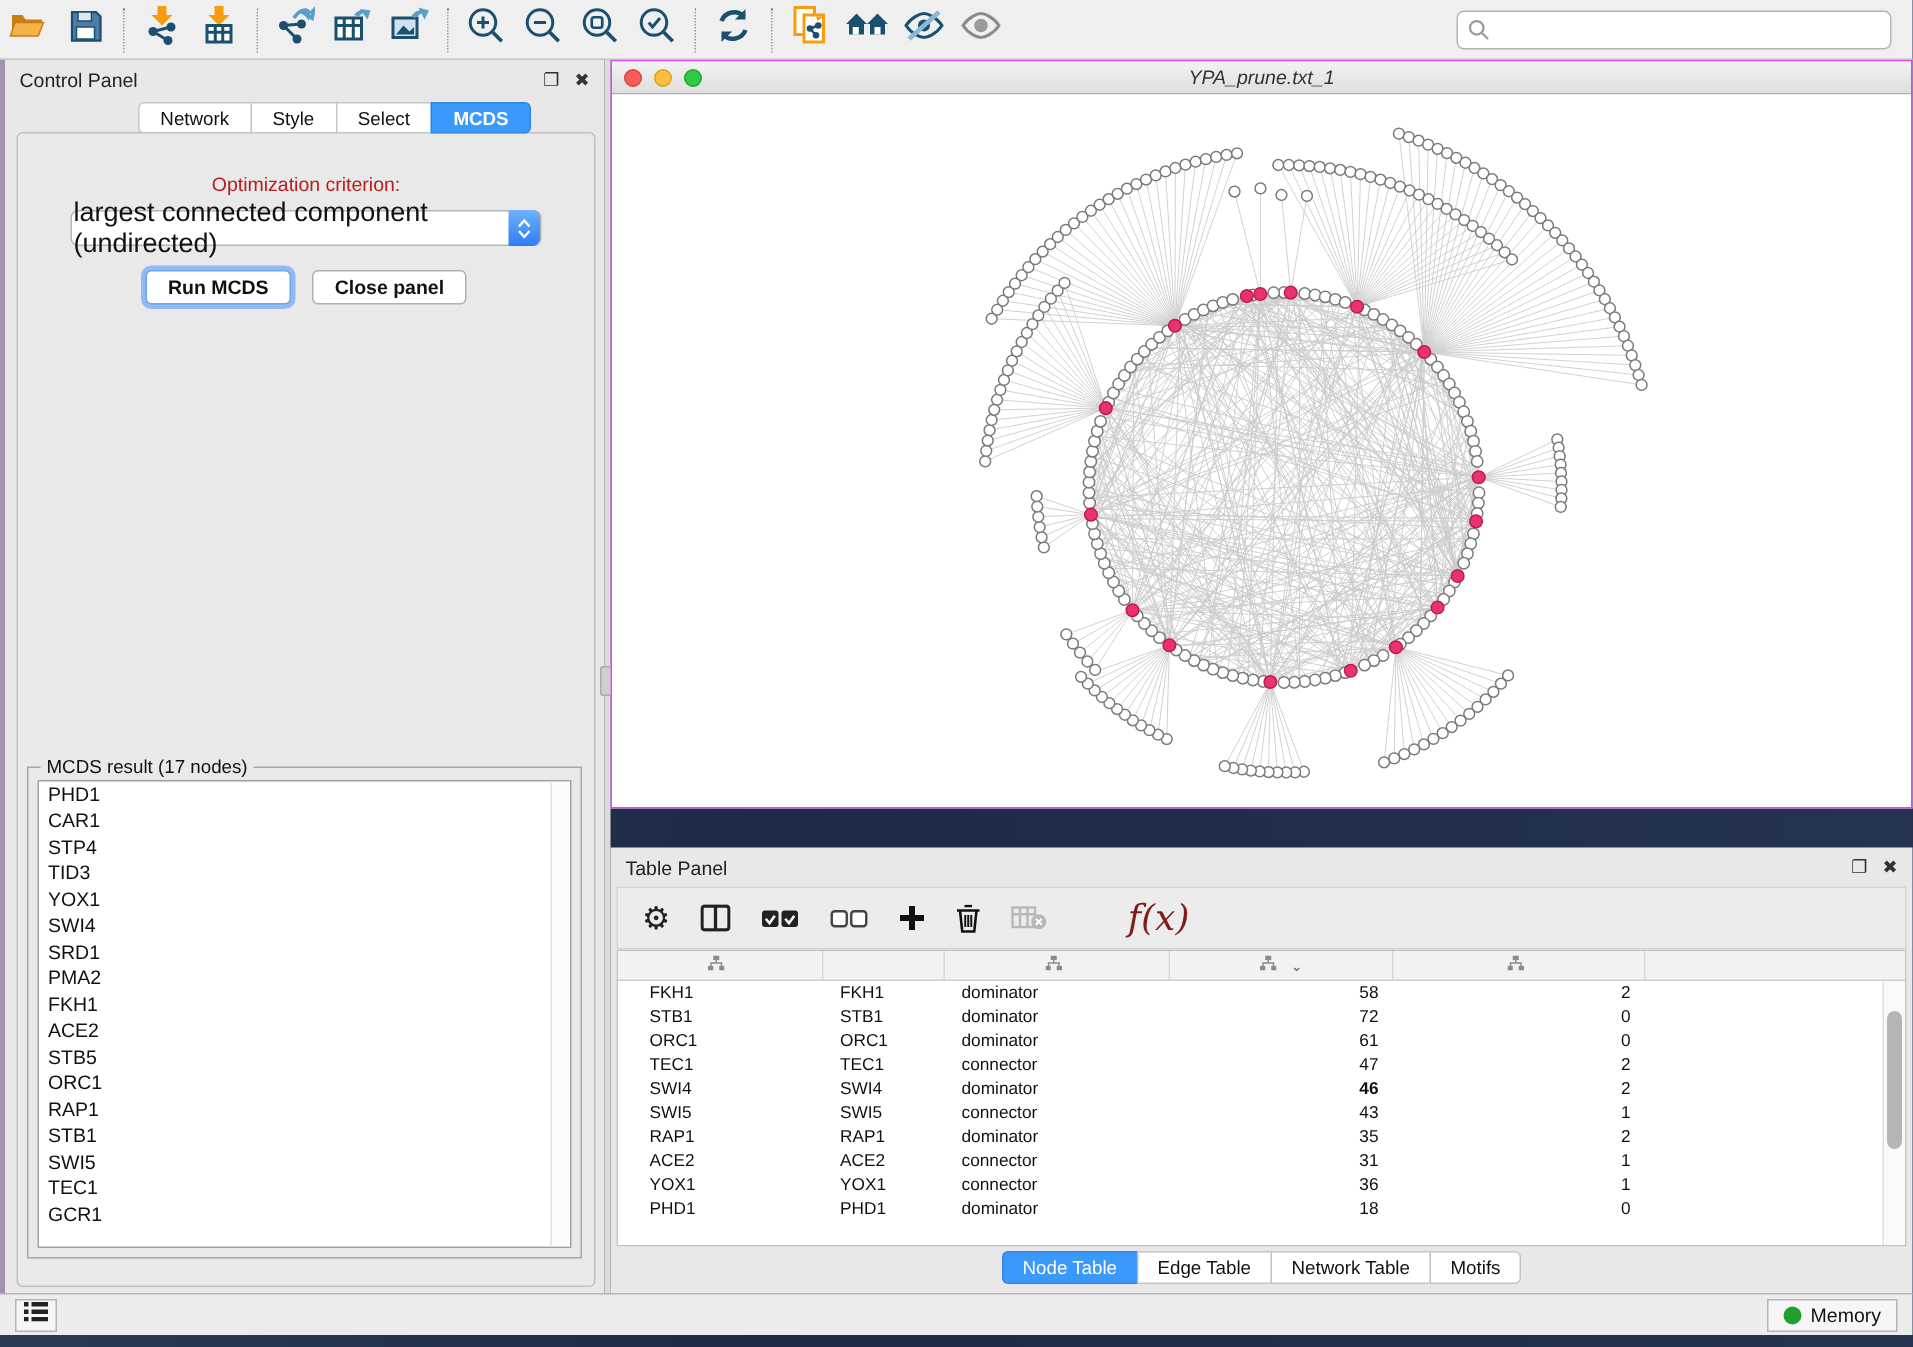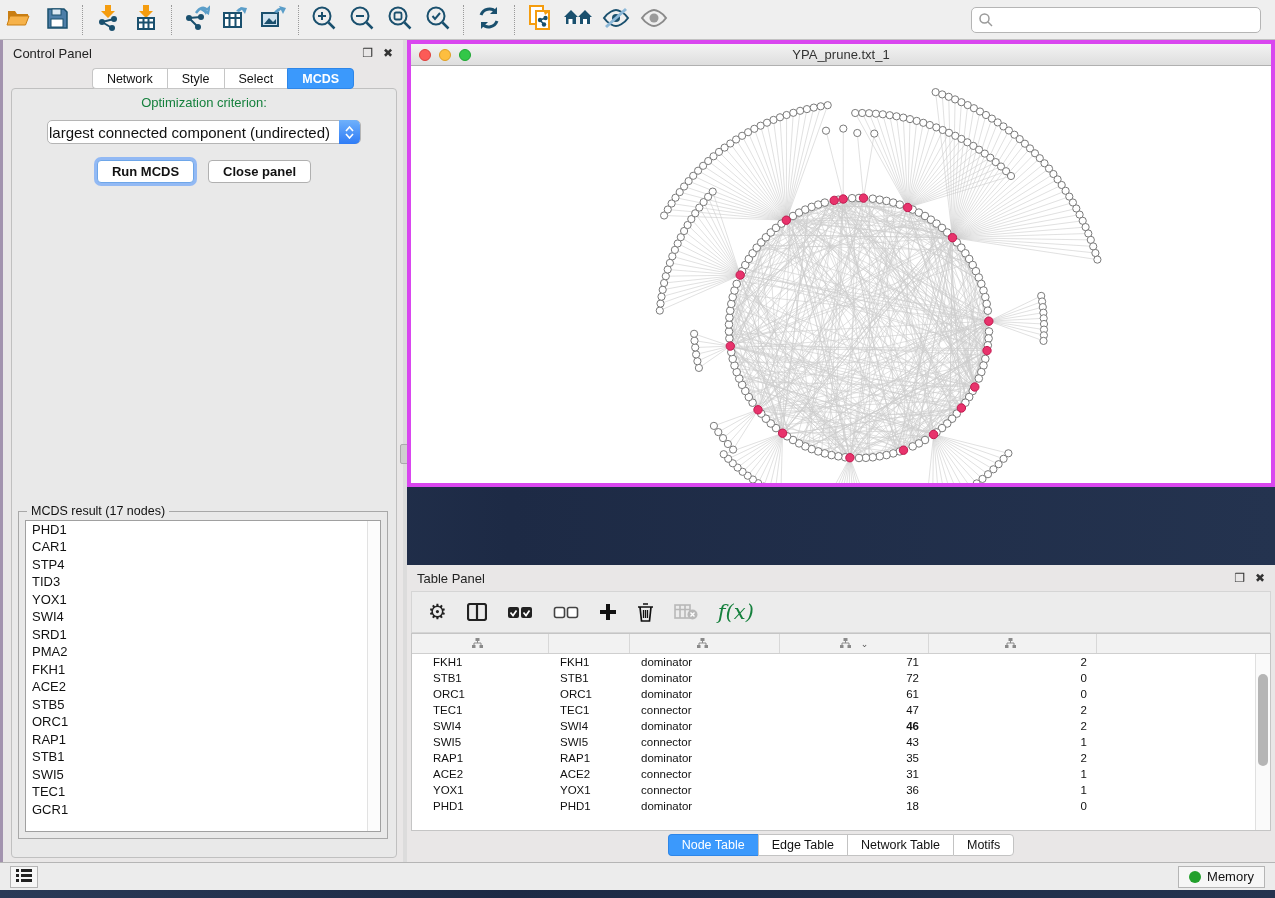--- a/index.html
+++ b/index.html
@@ -24,60 +24,60 @@
   .panel-titlebar .spacer { flex:1; }
   .wicon { font-size:12px; color:#333; margin-left:10px; line-height:1; cursor:default; }
   .cp-tabs { display:flex; justify-content:center; position:relative; z-index:2; margin-top:2px;padding-left:40px; }
   .cp-tab { height:21px; padding:0 14px; background:#fff; border:1px solid #c6c6c6; border-right:none;
     font-size:12.5px; display:flex; align-items:center; color:#111; cursor:default; }
   .cp-tab:first-child { border-radius:4px 0 0 4px; }
   .cp-tab:last-child { border-right:1px solid #c6c6c6; border-radius:0 4px 4px 0; }
   .cp-tab.selected { background:#3b99fc; border-color:#2e86e8; color:#fff;font-weight:bold; }
   .cp-body { position:absolute; left:8px; right:6px; top:48px; bottom:4px;
     background:#e9e9e9; border:1px solid #c0c0c0; border-radius:4px; }
-  .opt-label { text-align:center; margin-top:6px; font-size:13px; color:#15803d; }
+  .opt-label { text-align:center; margin-top:26px; font-size:13px; color:#b91c1c; }
   .dropdown { position:relative; margin:10px auto 0; width:314px; height:24px; background:#fff;
     border:1px solid #b5b5b5; border-radius:5px; display:flex; align-items:center;
-    font-size:15px; padding-left:1px; color:#111; cursor:default; }
+    font-size:18px; padding-left:1px; color:#111; cursor:default; }
   .dd-cap { position:absolute; right:0; top:-1px; width:21px; height:24px; border-radius:0 5px 5px 0;
     background:linear-gradient(#6fb1fb,#2f7cf6); display:flex; flex-direction:column;
     align-items:center; justify-content:center; gap:1px; }
   .btn-row { display:flex; justify-content:center; gap:14px; margin-top:16px; }
   .btn { height:23px; padding:0 14px; background:#fff; border:1px solid #b0b0b0; border-radius:4px;
     font-size:13px; color:#111; display:flex; align-items:center; cursor:default;font-weight:bold; }
   .btn.focused { box-shadow:0 0 0 3px rgba(100,160,250,.65); border-color:#6ea6e8; }
   .groupbox { position:absolute; left:6px; right:8px; top:422px; bottom:18px; border:1px solid #a8a8a8; }
   .groupbox-label { position:absolute; top:-8px; left:8px; background:#e9e9e9; padding:0 4px;
     font-size:12.5px; color:#111; }
   .listbox { position:absolute; inset:8px 6px 6px 6px; background:#fff; border:1px solid #a0a0a0; overflow:hidden; }
   .listbox .track { position:absolute; right:0; top:0; bottom:0; width:13px; background:#fcfcfc; border-left:1px solid #e2e2e2; }
   .list-item { font-size:13px; color:#111; padding:1.5px 0 1.5px 6px; line-height:14.5px; }
 
   
   .v-divider { position:absolute; left:403px; top:40px; width:4px; height:822px; background:#dcdcdc; }
   .v-divider .handle { position:absolute; left:-3px; top:404px; width:9px; height:20px;
     background:#cfcfcf; border:1px solid #aaa; border-radius:2px; }
 
-  .network-panel { position:absolute; left:407px; top:40px; width:868px; height:447px; background:#fff;
-    border:4px solid #d946ef; }
+  .network-panel { position:absolute; left:407px; top:40px; width:868px; height:499px; background:#fff;
+    border:1px solid #d946ef;font-style:italic; }
   .net-titlebar { height:22px; background:linear-gradient(#f3f3f3,#dedede); border-bottom:1px solid #b0b0b0;
     display:flex; align-items:center; padding:0 8px; position:relative; }
   .traffic { width:12px; height:12px; border-radius:50%; margin-right:8px; cursor:default; }
   .t-red { background:#fc5b57; border:1px solid #dd3f3b; }
   .t-yellow { background:#fdbe3f; border:1px solid #de9f23; }
   .t-green { background:#33c748; border:1px solid #1da532; }
   .net-title { position:absolute; left:0; right:0; text-align:center; font-size:13px; color:#333; pointer-events:none; }
   .net-canvas { position:absolute; left:0; top:22px; right:0; bottom:0; background:#fff; overflow:hidden; }
 
   
   .table-panel { position:absolute; left:407px; top:565px; width:868px; height:297px; background:#e9e7e7; }
   .tp-toolbar { position:absolute; left:4px; right:4px; top:26px; height:42px; background:#ececec;
     border:1px solid #d5d5d5; display:flex; align-items:center; gap:20px; padding:0 16px; }
   .tp-icon { display:flex; align-items:center; justify-content:center; cursor:default; }
-  .fx { font-family:"DejaVu Serif", serif; font-style:italic; font-size:21px; color:#15803d; }
+  .fx { font-family:"DejaVu Serif", serif; font-style:italic; font-size:24px; color:#7f1d1d;margin-left:34px; }
   .tbl-wrap { position:absolute; left:4px; right:4px; top:68px; bottom:31px; background:#fff; border:1px solid #c5c5c5; }
   .tbl-header { display:flex; height:20px; background:#f2f2f2; border-bottom:1px solid #cfcfcf; }
   .th { display:flex; align-items:center; justify-content:center; gap:5px; font-size:11.5px; color:#222;
     border-right:1px solid #d8d8d8; cursor:default; }
   .tbl-rows { position:absolute; left:0; right:15px; top:20px; bottom:0; overflow:hidden; }
   .tr { display:flex; height:16px; align-items:center; }
   .td { font-size:11.5px; color:#111; white-space:nowrap; overflow:hidden; }
   .tbl-scroll { position:absolute; right:0; top:20px; bottom:0; width:15px; background:#fafafa; border-left:1px solid #e0e0e0; }
   .tbl-thumb { position:absolute; left:2px; width:10px; border-radius:5px; background:#b5b5b5; }
   .tp-footer { position:absolute; left:0; right:0; bottom:4px; height:24px; display:flex; justify-content:center; }
@@ -1327,21 +1327,21 @@
               <path d="M5.5 3v2M2 7V5h7v2" stroke="#8a8a8a" fill="none"></path>
             </svg></span>
           <span></span>
         </div>
       </div>
     <div class="tbl-rows" id="tbl-rows">
         <div class="tr">
           <div class="td" style="width: 137px; text-align: left; padding: 0px 0px 0px 21px;">FKH1</div>
           <div class="td" style="width: 81px; text-align: left; padding: 0px 0px 0px 11px;">FKH1</div>
           <div class="td" style="width: 150px; text-align: left; padding: 0px 0px 0px 11px;">dominator</div>
-          <div class="td" style="width: 149px; text-align: right; padding: 0px 10px 0px 0px;">71</div>
+          <div class="td" style="width: 149px; text-align: right; padding: 0px 10px 0px 0px;">58</div>
           <div class="td" style="width: 168px; text-align: right; padding: 0px 10px 0px 0px;">2</div>
         </div>
         <div class="tr">
           <div class="td" style="width: 137px; text-align: left; padding: 0px 0px 0px 21px;">STB1</div>
           <div class="td" style="width: 81px; text-align: left; padding: 0px 0px 0px 11px;">STB1</div>
           <div class="td" style="width: 150px; text-align: left; padding: 0px 0px 0px 11px;">dominator</div>
           <div class="td" style="width: 149px; text-align: right; padding: 0px 10px 0px 0px;">72</div>
           <div class="td" style="width: 168px; text-align: right; padding: 0px 10px 0px 0px;">0</div>
         </div>
         <div class="tr">

